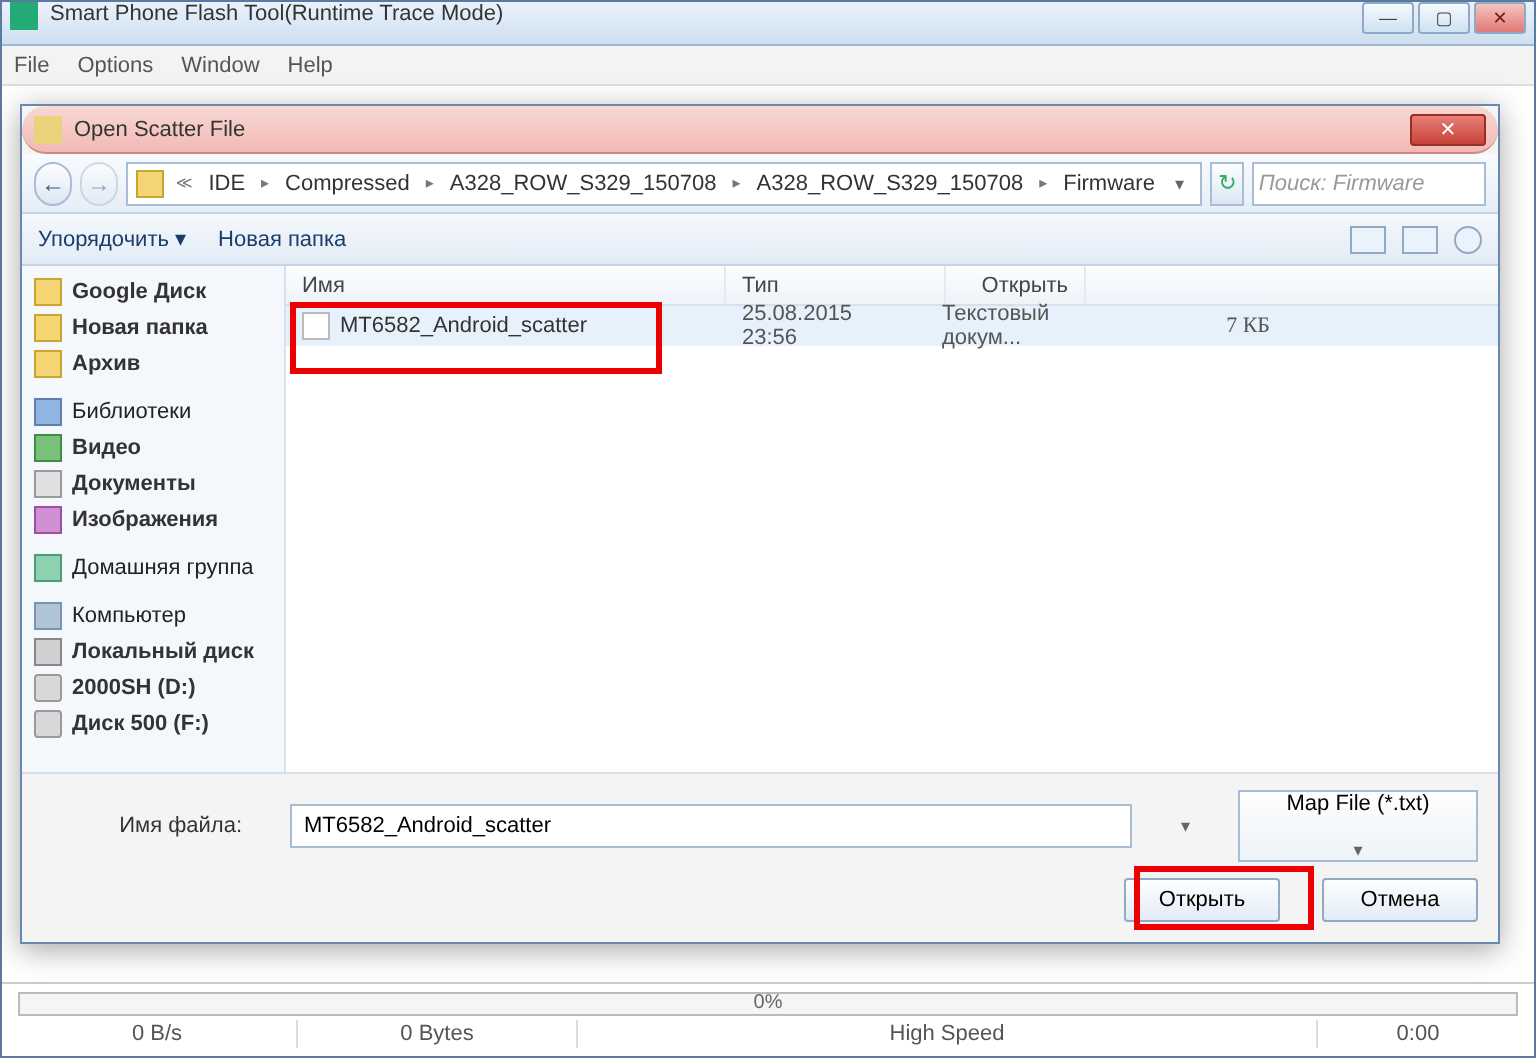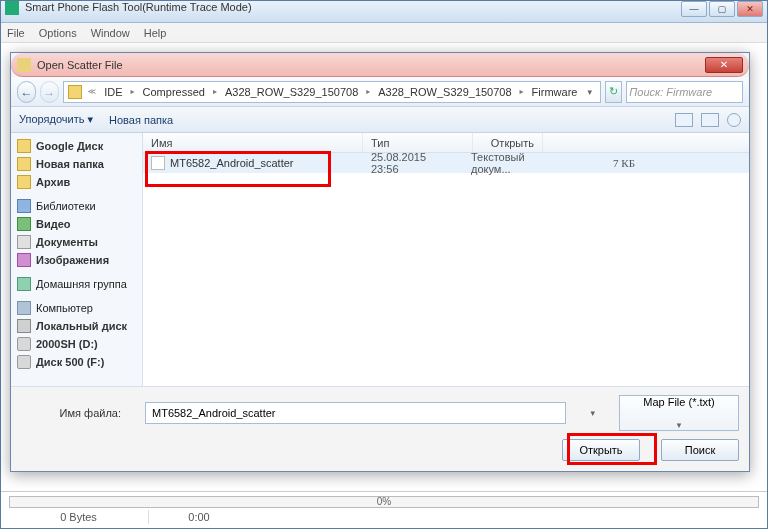--- a/index.html
+++ b/index.html
@@ -104,21 +104,23 @@
     <span>Help</span>
   </div>
 
   <div style="flex:1; background:#fff; position:relative;">
 
     <div class="status-area" style="position:absolute;bottom:0;left:0;right:0;">
       <div class="progress">
         <span class="pct">0%</span>
       </div>
       <div class="stat-row">
+        <div class="stat-cell" style="width:140px">0 B/s</div>
         <div class="stat-cell" style="width:140px">0 Bytes</div>
+        <div class="stat-cell" style="flex:1">High Speed</div>
         <div class="stat-cell" style="width:100px;border-right:none">0:00</div>
       </div>
     </div>
   </div>
 </div>
 
 <div class="dialog">
   <div class="dlg-title">
     <div class="icon"></div>
     <div class="t">Open Scatter File</div>
@@ -234,17 +236,17 @@
       <div class="fn-label">Имя файла:</div>
       <input class="fn-input" value="MT6582_Android_scatter" style="">
       <span style="color:#666;font-size:9px">▾</span>
       <div class="filter">
           <span>Map File (*.txt)</span>
           <span style="font-size:9px;color:#666">▾</span>
         </div>
     </div>
     <div class="btn-row">
       <button class="dlg-btn">Открыть</button>
-      <button class="dlg-btn">Поиск</button>
+      <button class="dlg-btn">Отмена</button>
       <div class="highlight-red" style="top:-6px;right:82px;width:90px;height:32px;"></div>
     </div>
   </div>
 </div>
 
 </body></html>

